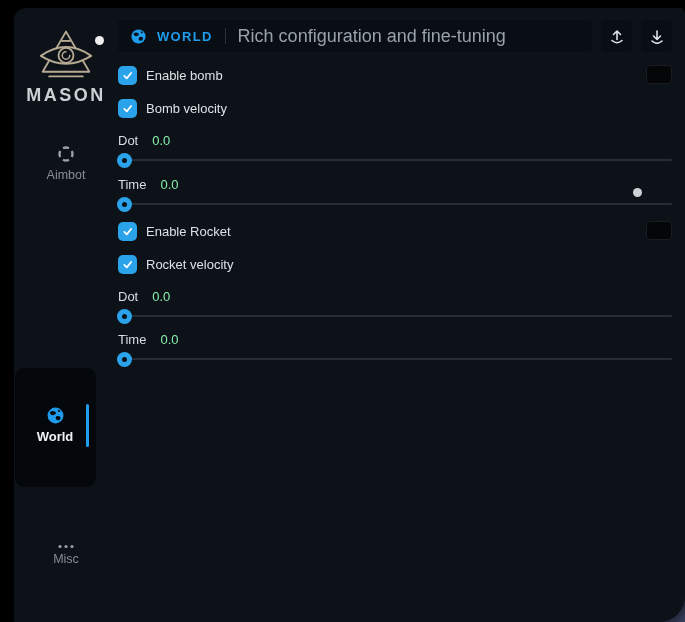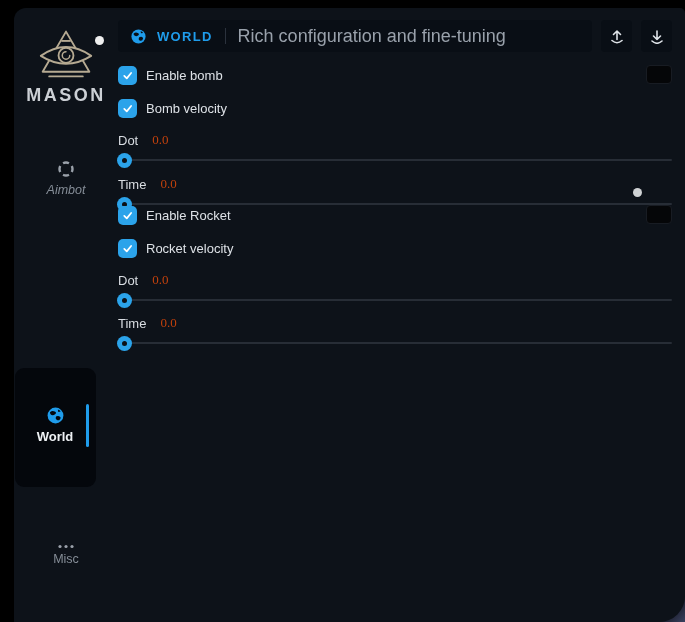--- a/index.html
+++ b/index.html
@@ -16,21 +16,21 @@
 
   
   .sidebar { position:relative; width:104px; flex:none; }
   .logo { position:absolute; top:20px; left:0; width:104px; text-align:center; }
   .logo svg { display:block; margin:0 auto; }
   .logo-text { margin-top:5px; font-size:18px; font-weight:bold; letter-spacing:2.5px;
                color:#ccd0d5; }
   .nav-item { position:absolute; left:0; width:104px; text-align:center; cursor:pointer; }
   .nav-item .nav-icon { display:block; height:18px; }
   .nav-item .nav-label { display:block; margin-top:5px; font-size:12.5px; color:#858d97; }
-  .nav-aimbot  { top:152px;font-style:italic; }
+  .nav-aimbot  { top:137px; }
   .nav-visuals { top:278px; }
   .nav-misc    { top:527px; }
   .world-highlight { position:absolute; top:360px; left:1px; width:81px; height:119px;
                      background:#04070c; border-radius:9px; }
   .world-accent { position:absolute; top:396px; left:72px; width:3px; height:43px;
                   background:#1f9ceb; border-radius:2px; }
   .nav-world { top:398px; width:82px; }
   .nav-world .nav-label { color:#eef1f4; font-weight:bold; font-size:13px; }
 
   
@@ -48,29 +48,29 @@
   .checkbox-row { position:relative; display:flex; align-items:center; height:20px;text-align:center; }
   .checkbox { width:19px; height:19px; border-radius:5px; background:#2ba3ea;
               display:flex; align-items:center; justify-content:center;
               margin-right:9px; cursor:pointer; flex:none; }
   .cb-label { font-size:13px; color:#dde1e6; }
   .swatch { position:absolute; right:0; top:0; width:26px; height:19px;
             border-radius:4px; border:1px solid #181c23; cursor:pointer; }
 
   .slider-label { display:flex; gap:14px; font-size:13px; color:#d9dde2; height:14px;
                   align-items:center; }
-  .slider-value { color:#c2410c;font-family:Liberation Serif, serif; }
+  .slider-value { color:#86efac; }
   .track { position:relative; height:2px; background:#272d36; border-radius:1px;
            margin-top:12px; cursor:pointer; }
   .handle { position:absolute; left:-1px; top:-6.5px; width:15px; height:15px;
             border-radius:50%; background:#2ba3ea; cursor:grab; }
   .handle::after { content:""; position:absolute; left:5px; top:5px; width:5px;
                    height:5px; border-radius:50%; background:#0c1117; }
 
-  .mt13 { margin-top:13px; } .mt14 { margin-top:0; }
+  .mt13 { margin-top:13px; } .mt14 { margin-top:16px; }
   .mt15 { margin-top:15px; } .mt16 { margin-top:16px; }
 
   .cursor-dot { position:absolute; border-radius:50%; z-index:20; }
   .dot-a { left:95px; top:36px; width:9px; height:9px; background:#efefef; }
   .dot-b { left:633px; top:188px; width:9px; height:9px; background:#cfd2d4; }
 </style>
 </head>
 <body>
 
 <div class="stage">

